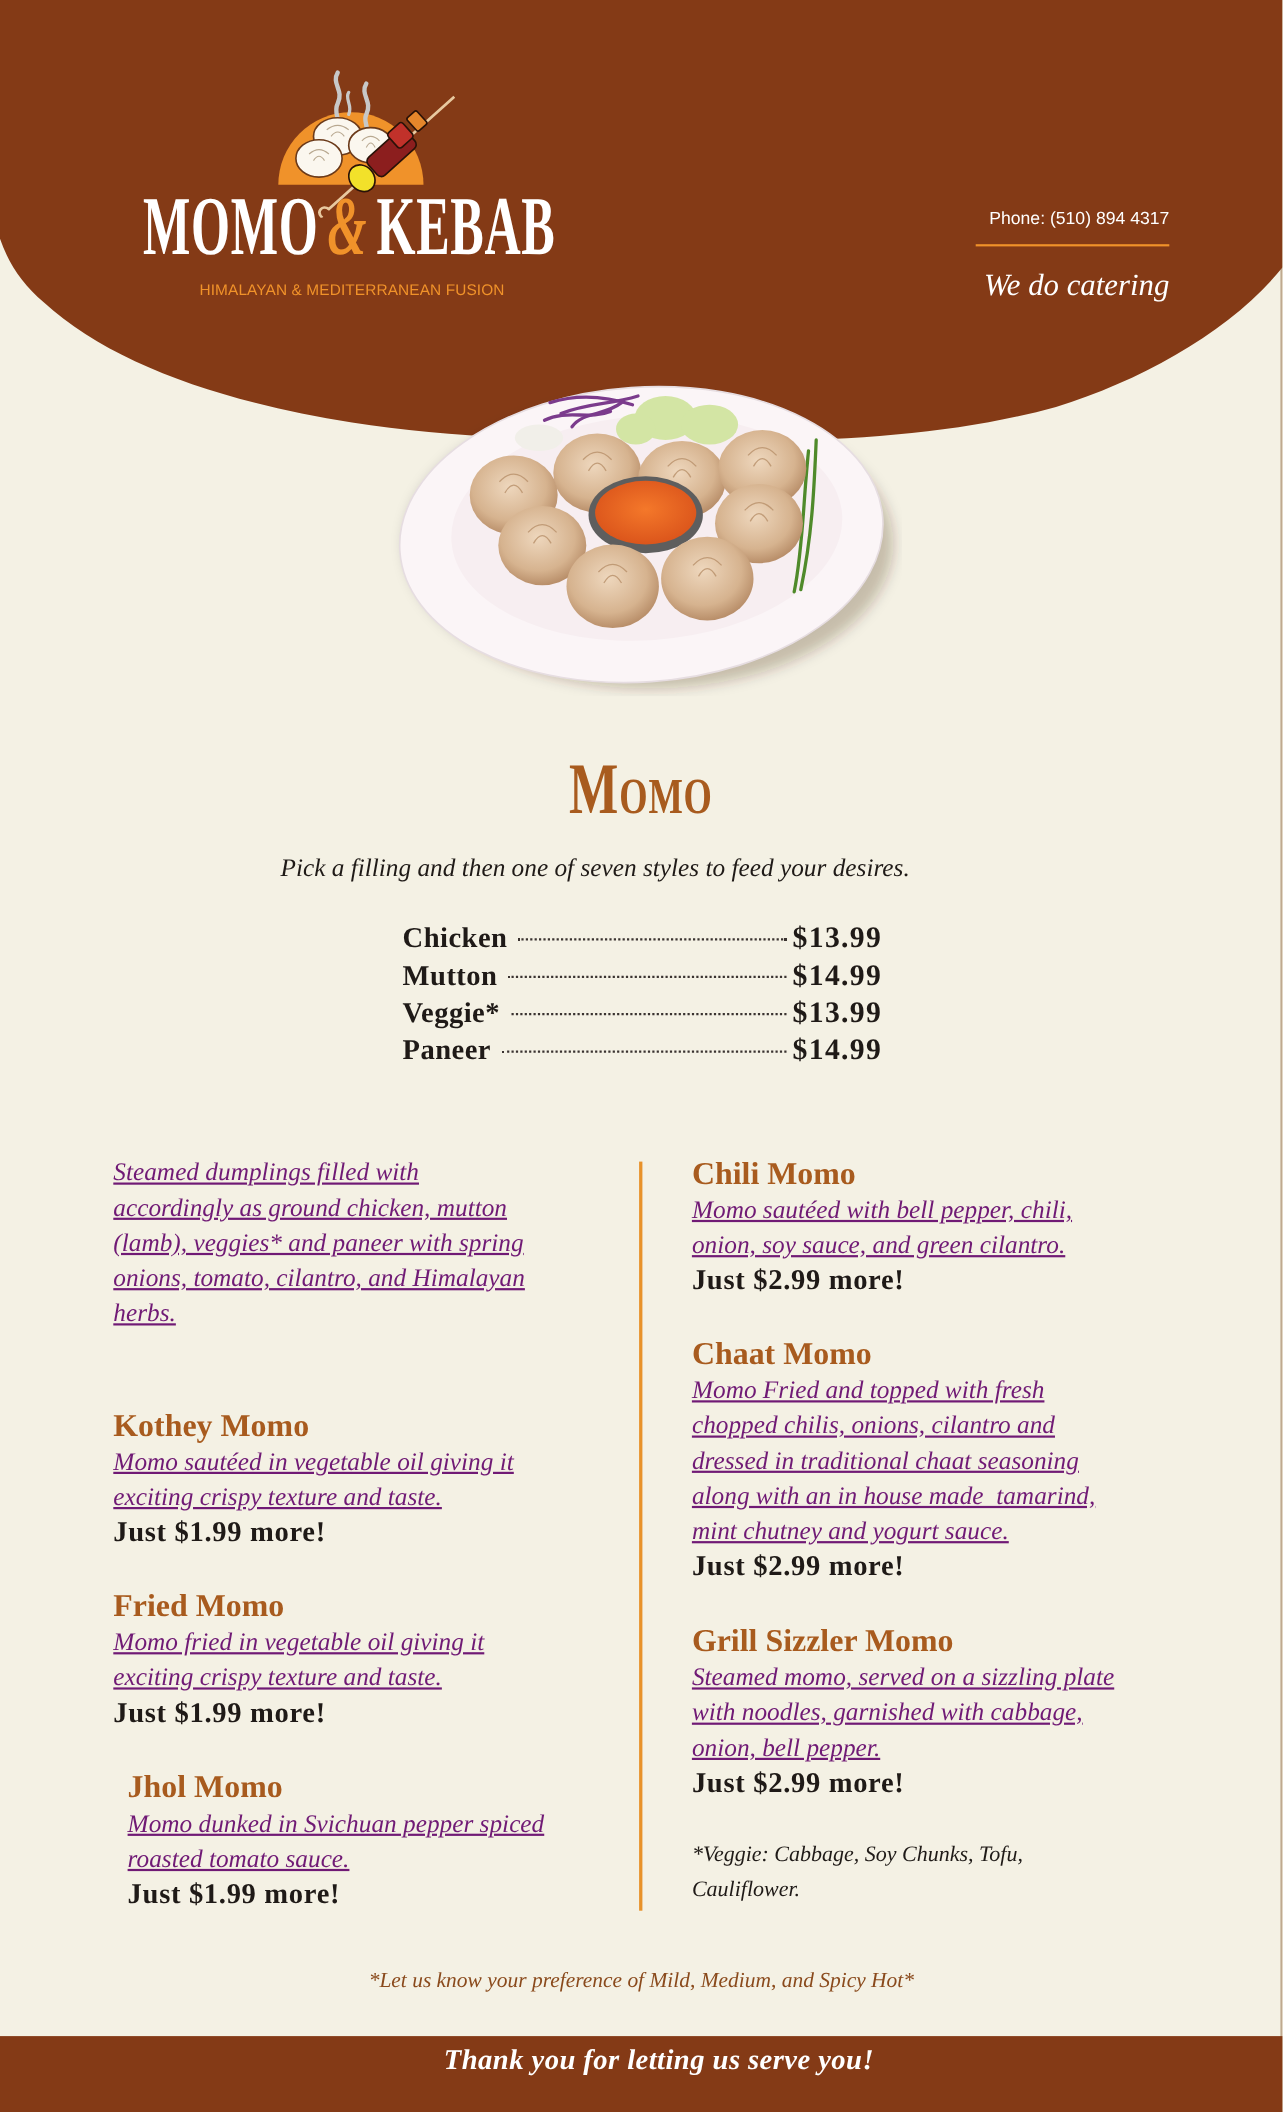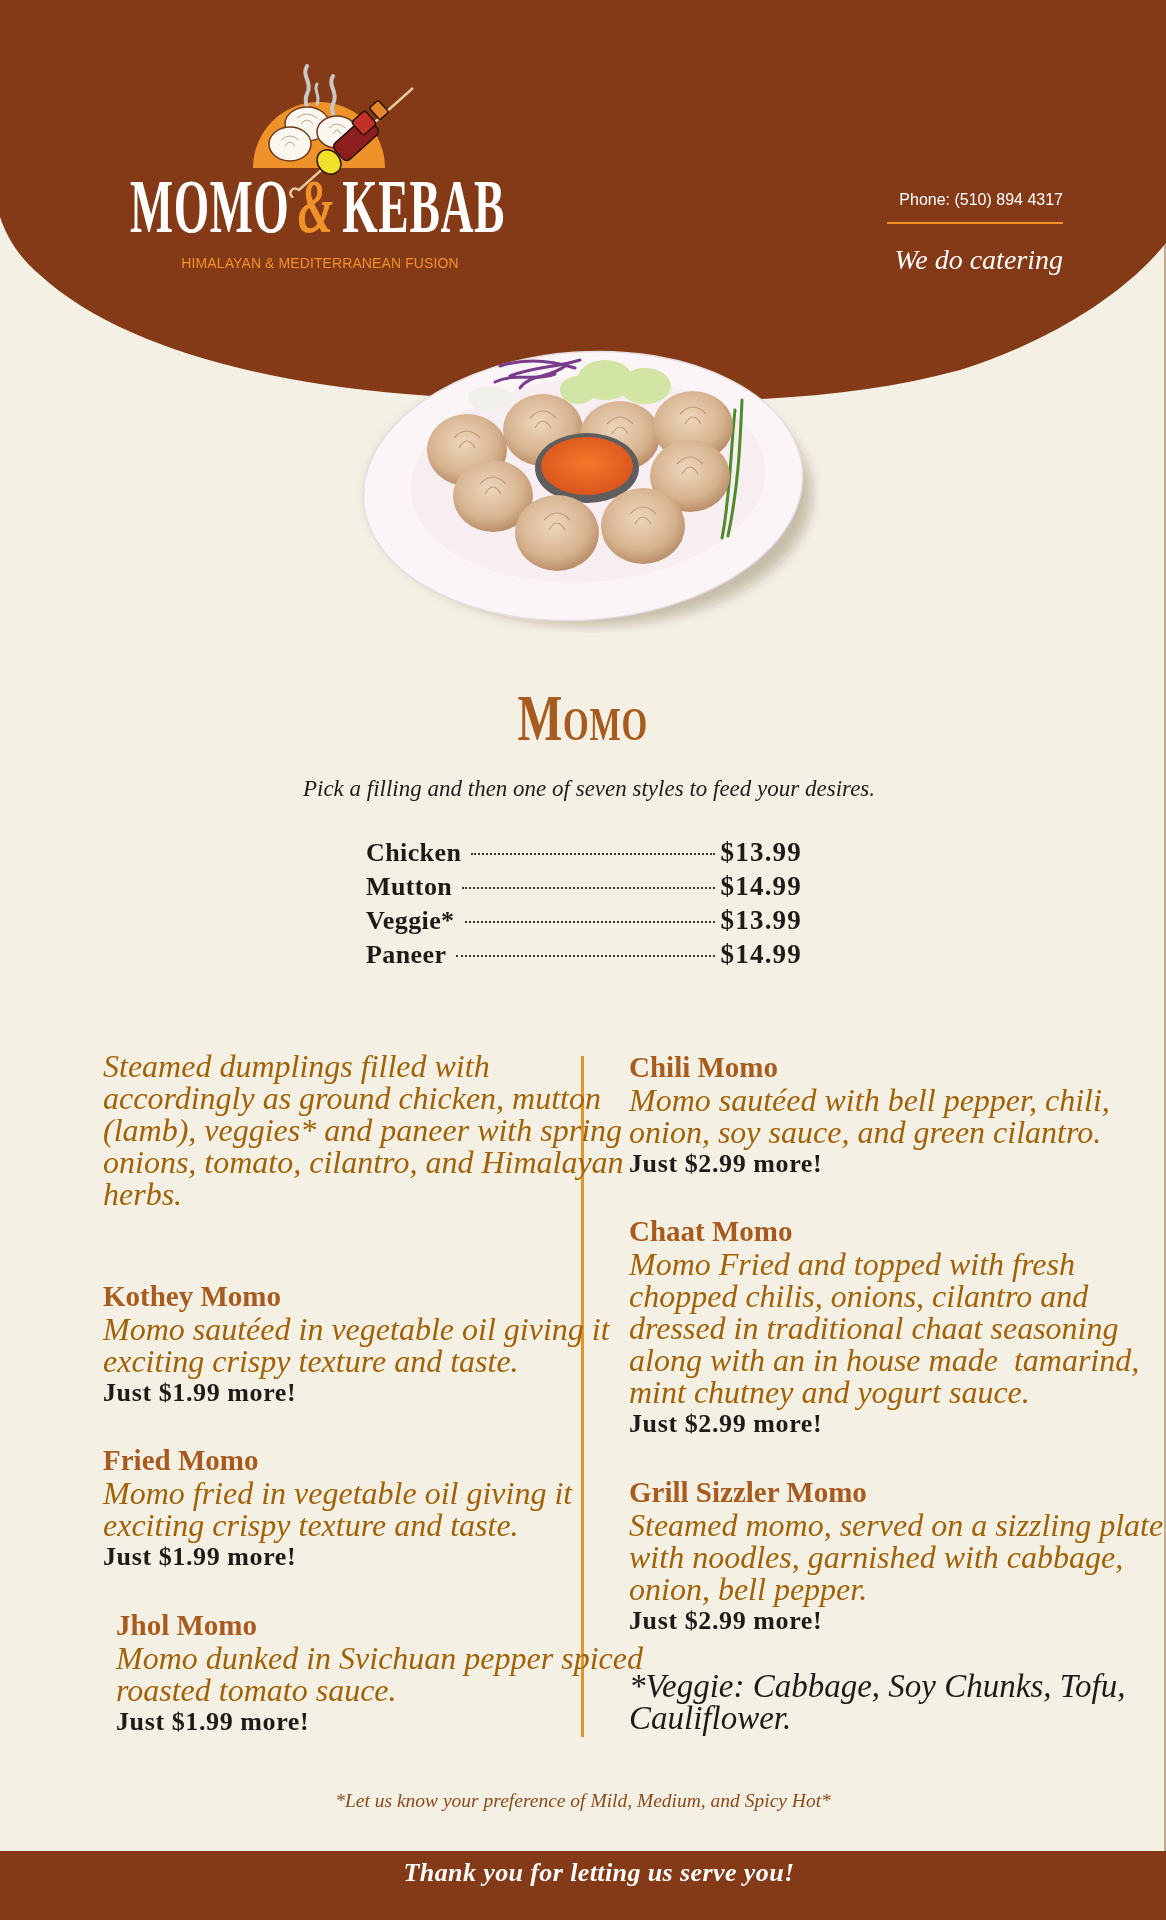--- a/index.html
+++ b/index.html
@@ -36,34 +36,34 @@
 
   .section-title {
     position:absolute; left:0; width:1166px; top:685px; text-align:center;
   }
   .section-title span {
     display:inline-block; font-weight:bold; font-size:66px; line-height:66px;
     font-variant:small-caps; color:#a85b1e; transform:scaleX(0.72); letter-spacing:1px;
   }
   .section-sub {
     position:absolute; left:0; width:1082px; top:774px; text-align:center;
-    font-style:italic; font-size:23px; line-height:30px; color:#1f1a17;padding-left:48px;
+    font-style:italic; font-size:23px; line-height:30px; color:#1f1a17;
   }
   .fillings { position:absolute; left:366px; top:835px; width:436px; }
   .fill-row { display:flex; align-items:baseline; height:34px; line-height:34px;justify-content:space-between; }
   .fill-name { font-weight:bold; font-size:26px; letter-spacing:0.4px; }
   .fill-dots { flex:1; margin:0 6px 0 10px; border-bottom:2px dotted #3a3330; transform:translateY(-6px); }
   .fill-price { font-weight:bold; font-size:27px; letter-spacing:1.2px; }
 
   .divider { position:absolute; left:581px; top:1056px; width:3px; height:681px; background:#e8922a; }
   .item { position:absolute; }
   .item-title { font-weight:bold; font-size:29px; line-height:34px; color:#a85b1e; white-space:nowrap; }
-  .item-desc { font-style:italic; font-size:32px; line-height:32px; white-space:pre; color:#a16207; }
+  .item-desc { font-style:italic; font-size:23px; line-height:32px; white-space:pre; color:#701a75;text-decoration:underline; }
   .item-extra { font-weight:bold; font-size:26px; line-height:32px; letter-spacing:0.6px; color:#1f1a17; white-space:nowrap; }
-  .veggie-note { position:absolute; left:629px; top:1670px; font-style:italic; font-size:33px; line-height:32px; white-space:pre; }
+  .veggie-note { position:absolute; left:629px; top:1670px; font-style:italic; font-size:20px; line-height:32px; white-space:pre; }
 
   .spice-note {
     position:absolute; left:0; width:1166px; top:1788px; text-align:center;
     font-style:italic; font-size:19.5px; line-height:26px; color:#8a4a1c;
   }
   .msg-note {
     position:absolute; left:0; width:1166px; top:1875px; text-align:center;
     font-style:italic; font-size:16px; line-height:20px; color:#2a2420;
   }
   .footer-band { position:absolute; left:0; top:1851px; width:1166px; height:69px; background:#843a16; }

